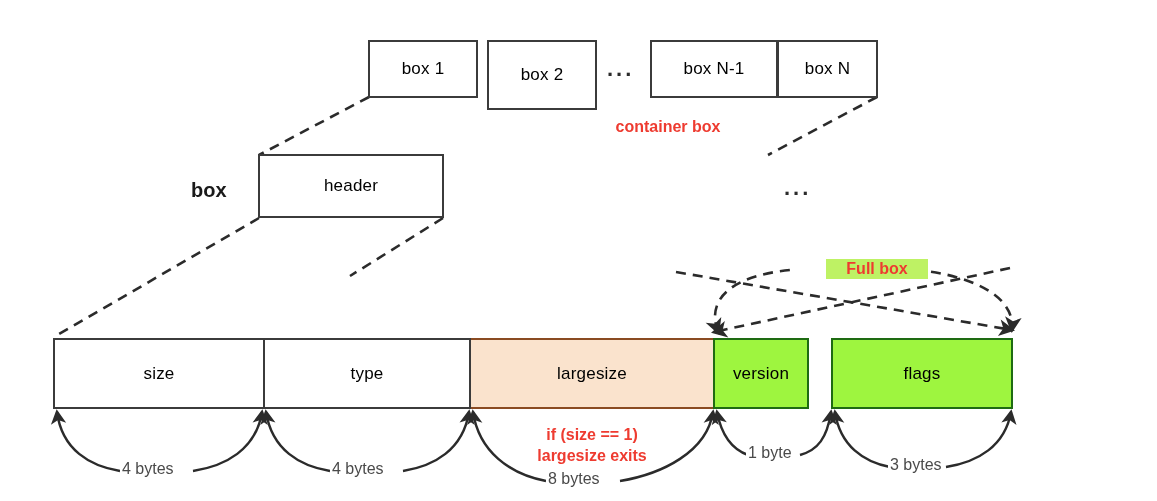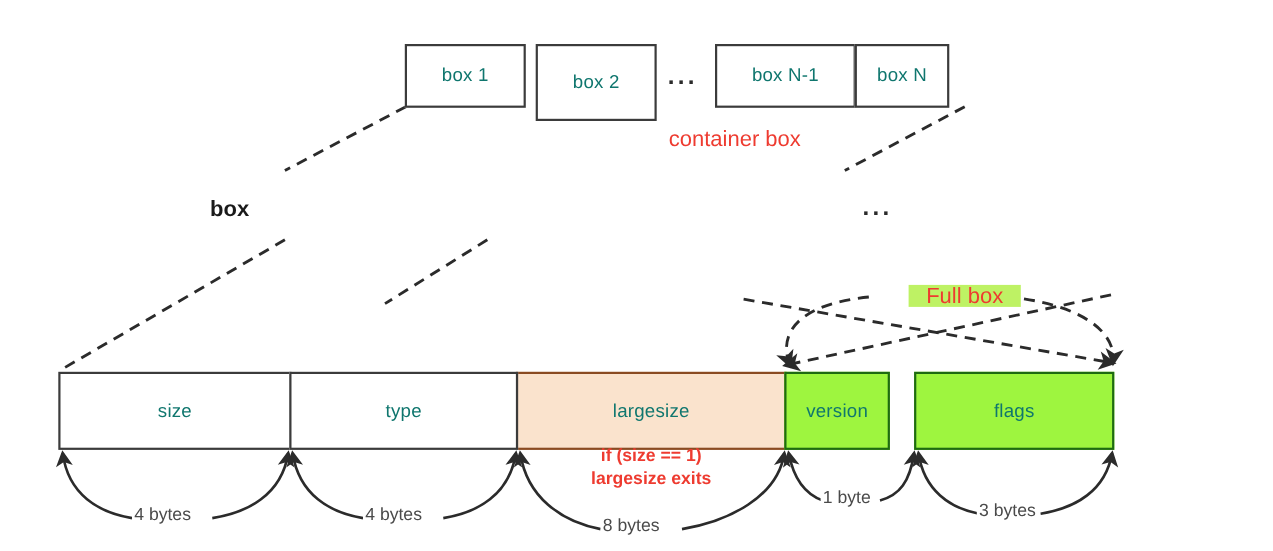--- a/index.html
+++ b/index.html
@@ -25,41 +25,41 @@
 
   
   .cell {
     position: absolute;
     box-sizing: border-box;
     display: flex;
     align-items: center;
     justify-content: center;
     background: #ffffff;
     border: 2px solid #3b3b3b;
-    color: #0f766e;
+    color: #000000;
     font-size: 17px;
     letter-spacing: .2px;
     z-index: 3;
   }
   .cell.shaded   { background: #dedede; }
   .cell.peach    { background: #fae3cd; border-color: #8a4b22; }
   .cell.green    { background: #9ef53f; border-color: #1e6b12; }
   .label-bold {
     position: absolute;
     color: #1a1a1a;
     font-size: 20px;
     font-weight: bold;
     z-index: 3;
     white-space: nowrap;
   }
   .label-red {
     position: absolute;
     color: #ee3b30;
-    font-size: 20px;
-    font-weight: normal;
+    font-size: 16px;
+    font-weight: bold;
     z-index: 6;
     white-space: nowrap;
     text-align: center;
     line-height: 20px;
   }
   .label-dim {
     position: absolute;
     color: #4a4a4a;
     font-size: 16px;
     z-index: 6;
@@ -138,28 +138,31 @@
   </div>
   <div class="cell" style="left:487px;top:40px;width:110px;height:70px;">
     <span>box 2</span>
   </div>
 
   <div class="ellipsis" style="left:607px;top:56px;">...</div>
 
   <div class="cell" style="left:650px;top:40px;width:128px;height:58px;">
     <span>box N-1</span>
   </div>
-  <div class="cell" style="left:777px;top:40px;width:86px;height:58px;">
+  <div class="cell" style="left:777px;top:40px;width:101px;height:58px;">
     <span>box N</span>
   </div>
 
   <div class="label-red" style="left:598px;top:117px;width:140px;">container box</div>
 
   <div class="label-bold" style="left:191px;top:179px;">box</div>
 
+  <div class="cell" style="left:258px;top:154px;width:186px;height:64px;">
+    <span>header</span>
+  </div>
 
   <div class="ellipsis" style="left:784px;top:175px;">...</div>
 
   <div class="label-red" style="left:826px;top:259px;width:102px;background:#bef264;">Full box</div>
 
   <div class="cell" style="left:53px;top:338px;width:212px;height:71px;">
     <span>size</span>
   </div>
   <div class="cell peach" style="left:469px;top:338px;width:246px;height:71px;">
     <span>largesize</span>
@@ -167,21 +170,21 @@
   <div class="cell" style="left:263px;top:338px;width:208px;height:71px;">
     <span>type</span>
   </div>
   <div class="cell green" style="left:713px;top:338px;width:96px;height:71px;">
     <span>version</span>
   </div>
   <div class="cell green" style="left:831px;top:338px;width:182px;height:71px;">
     <span>flags</span>
   </div>
 
-  <div class="redwrap" style="left:492px;top:404px;width:200px;">
+  <div class="redwrap" style="left:492px;top:424px;width:200px;">
     <div>if (size == 1)</div>
     <div>largesize exits</div>
   </div>
 
   <div class="label-dim" style="left:120px;top:460px;">4 bytes</div>
   <div class="label-dim" style="left:330px;top:460px;">4 bytes</div>
   <div class="label-dim" style="left:546px;top:470px;">8 bytes</div>
   <div class="label-dim" style="left:746px;top:444px;">1 byte</div>
   <div class="label-dim" style="left:888px;top:456px;">3 bytes</div>
 

